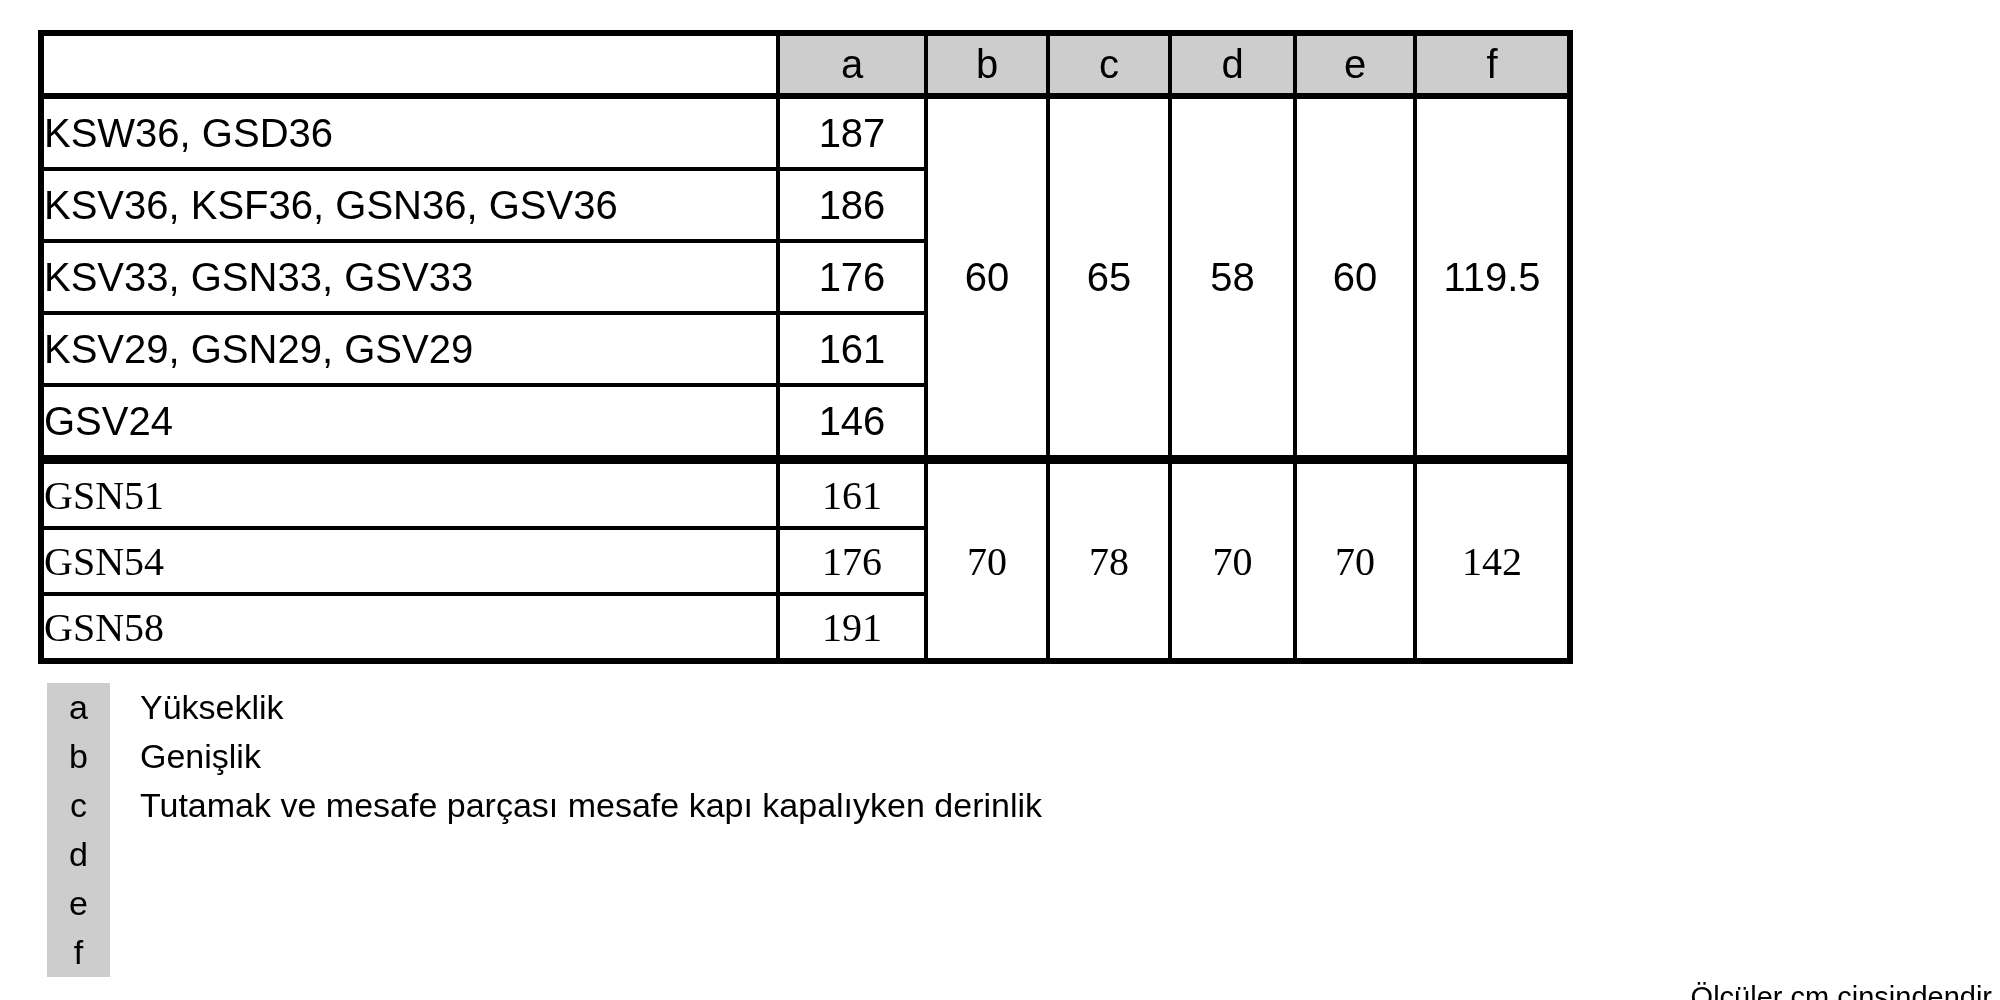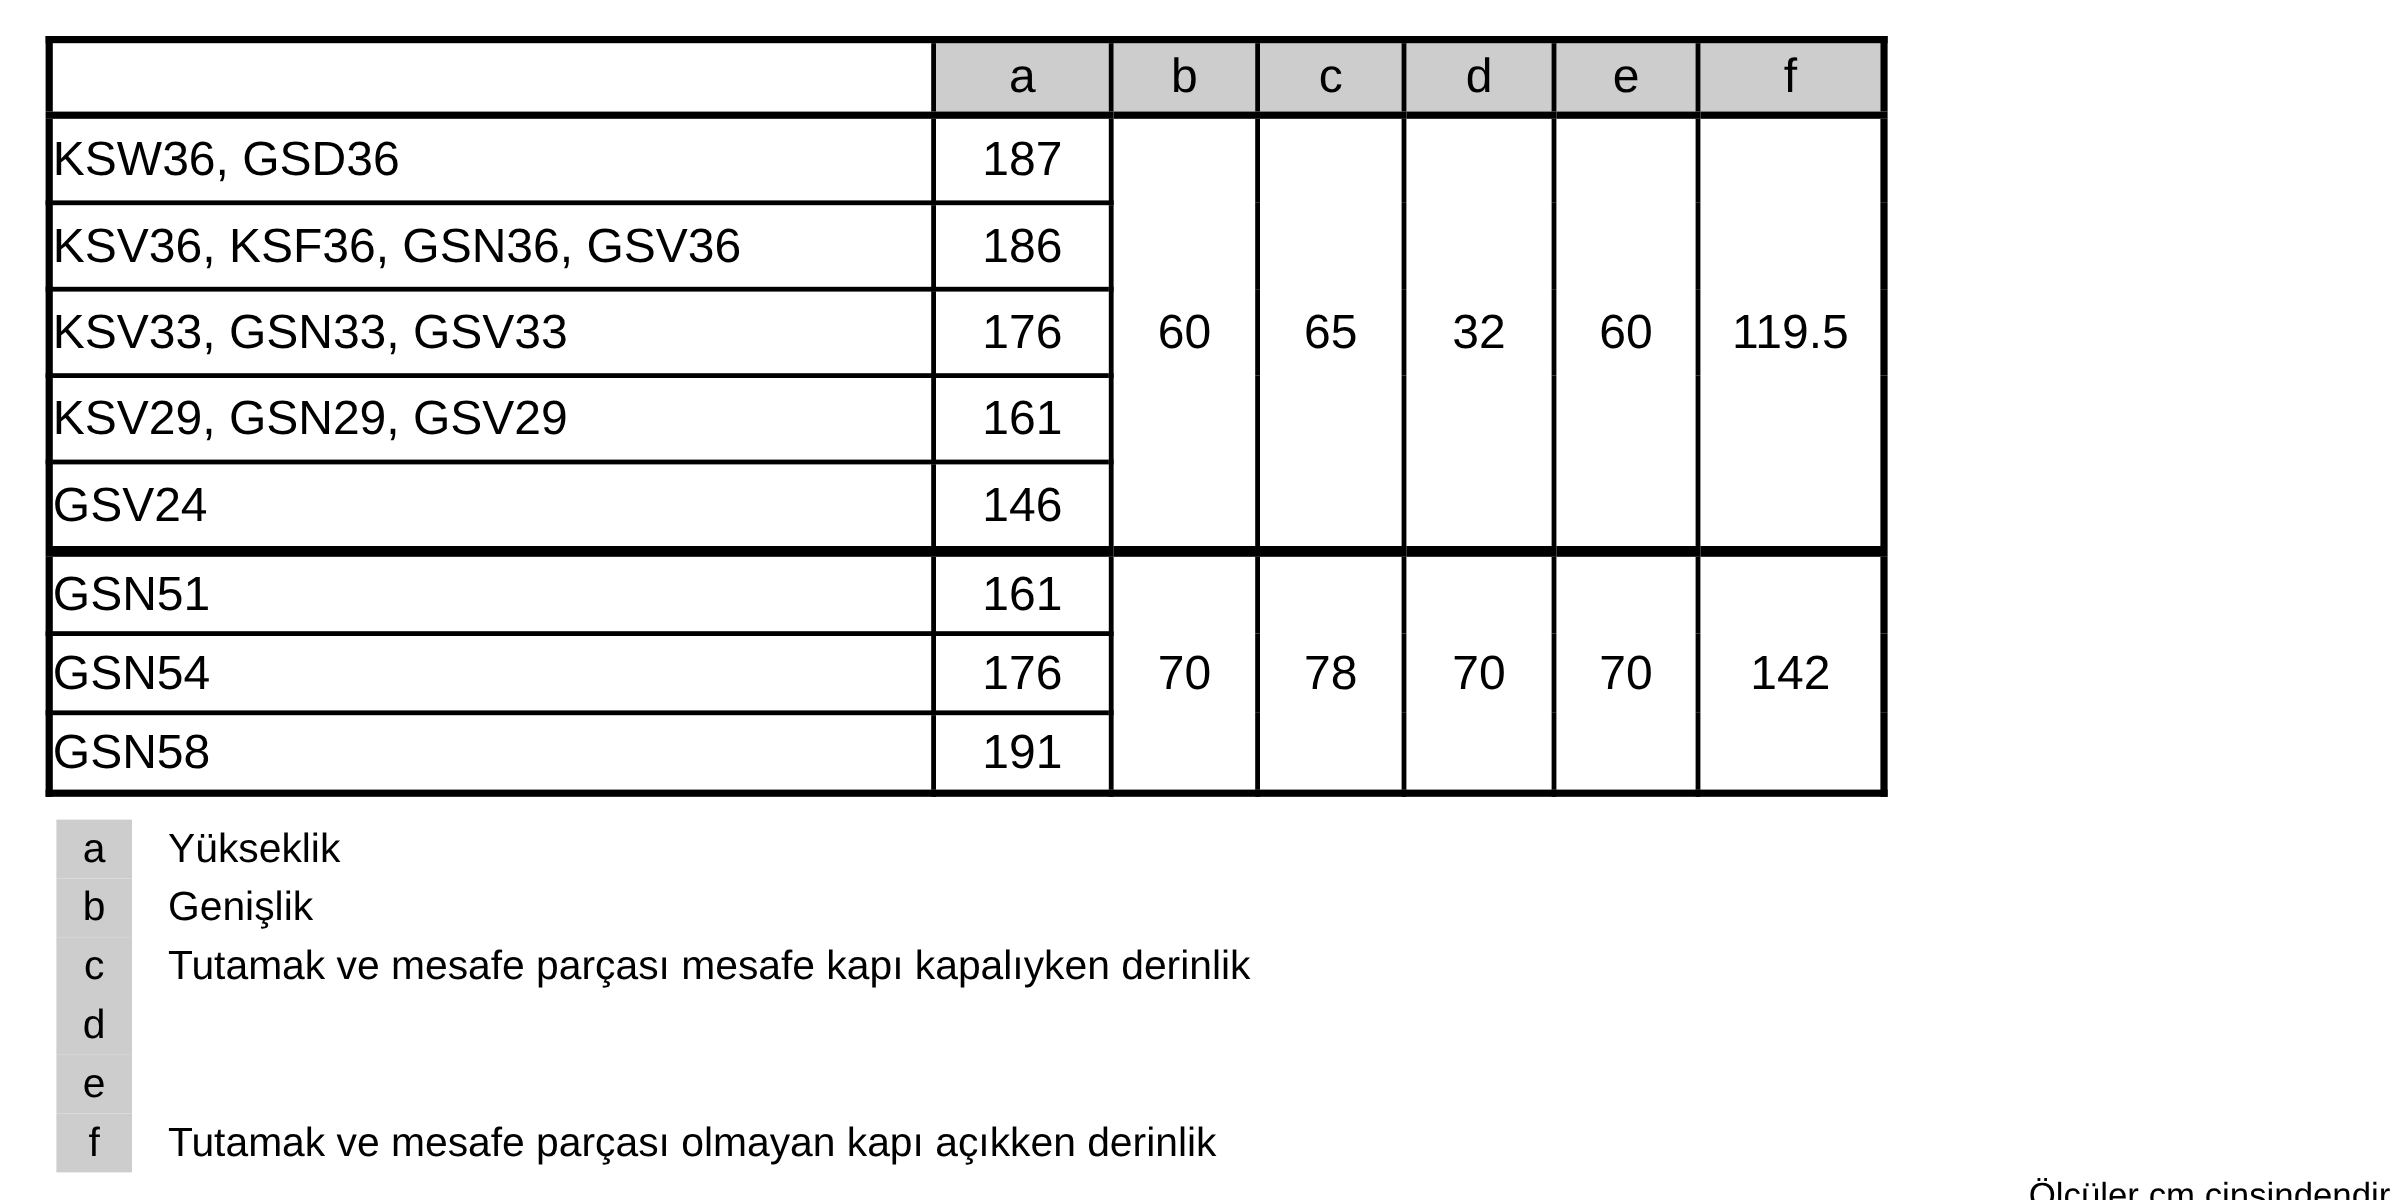--- a/index.html
+++ b/index.html
@@ -48,21 +48,21 @@
   table.dims thead th {
     height: 57px;
     background: #cdcdcd;
     border-bottom: 6px solid #000000;
     text-align: center;
   }
   table.dims thead th.blankhead {
     background: #ffffff;
   }
   table.dims tbody tr.g1 td { height: 68px; margin-left: 28px; }
-  table.dims tbody tr.g2 td { height: 62px; }
+  table.dims tbody tr.g2 td { height: 62px; font-family: Liberation Serif, serif; }
   td.models {
     text-align: left;
     padding-left: 28px;
     white-space: nowrap;
   }
   td.num { text-align: center; }
   tr.seprow > td, td.sep {
     border-top: 9px solid #000000;
   }
 
@@ -128,21 +128,21 @@
         <th>e</th>
         <th>f</th>
       </tr>
     </thead>
     <tbody>
       <tr class="g1">
         <td class="models">KSW36, GSD36</td>
         <td class="num">187</td>
         <td class="num" rowspan="5">60</td>
         <td class="num" rowspan="5">65</td>
-        <td class="num" rowspan="5">32</td>
+        <td class="num" rowspan="5">58</td>
         <td class="num" rowspan="5">60</td>
         <td class="num" rowspan="5">119.5</td>
       </tr>
       <tr class="g1">
         <td class="models">KSV36, KSF36, GSN36, GSV36</td>
         <td class="num">186</td>
       </tr>
       <tr class="g1">
         <td class="models">KSV33, GSN33, GSV33</td>
         <td class="num">176</td>
@@ -190,19 +190,18 @@
       <div class="legend-label">Tutamak ve mesafe parçası mesafe kapı kapalıyken derinlik</div>
     </div>
     <div class="legend-row">
       <div class="legend-key">d</div>
     </div>
     <div class="legend-row">
       <div class="legend-key">e</div>
     </div>
     <div class="legend-row">
       <div class="legend-key">f</div>
-      <div class="legend-label">Tutamak ve mesafe parçası olmayan kapı açıkken derinlik</div>
     </div>
   </div>
 
   <div class="footnote">Ölçüler cm cinsindendir</div>
 
 </div>
 
 </body></html>

